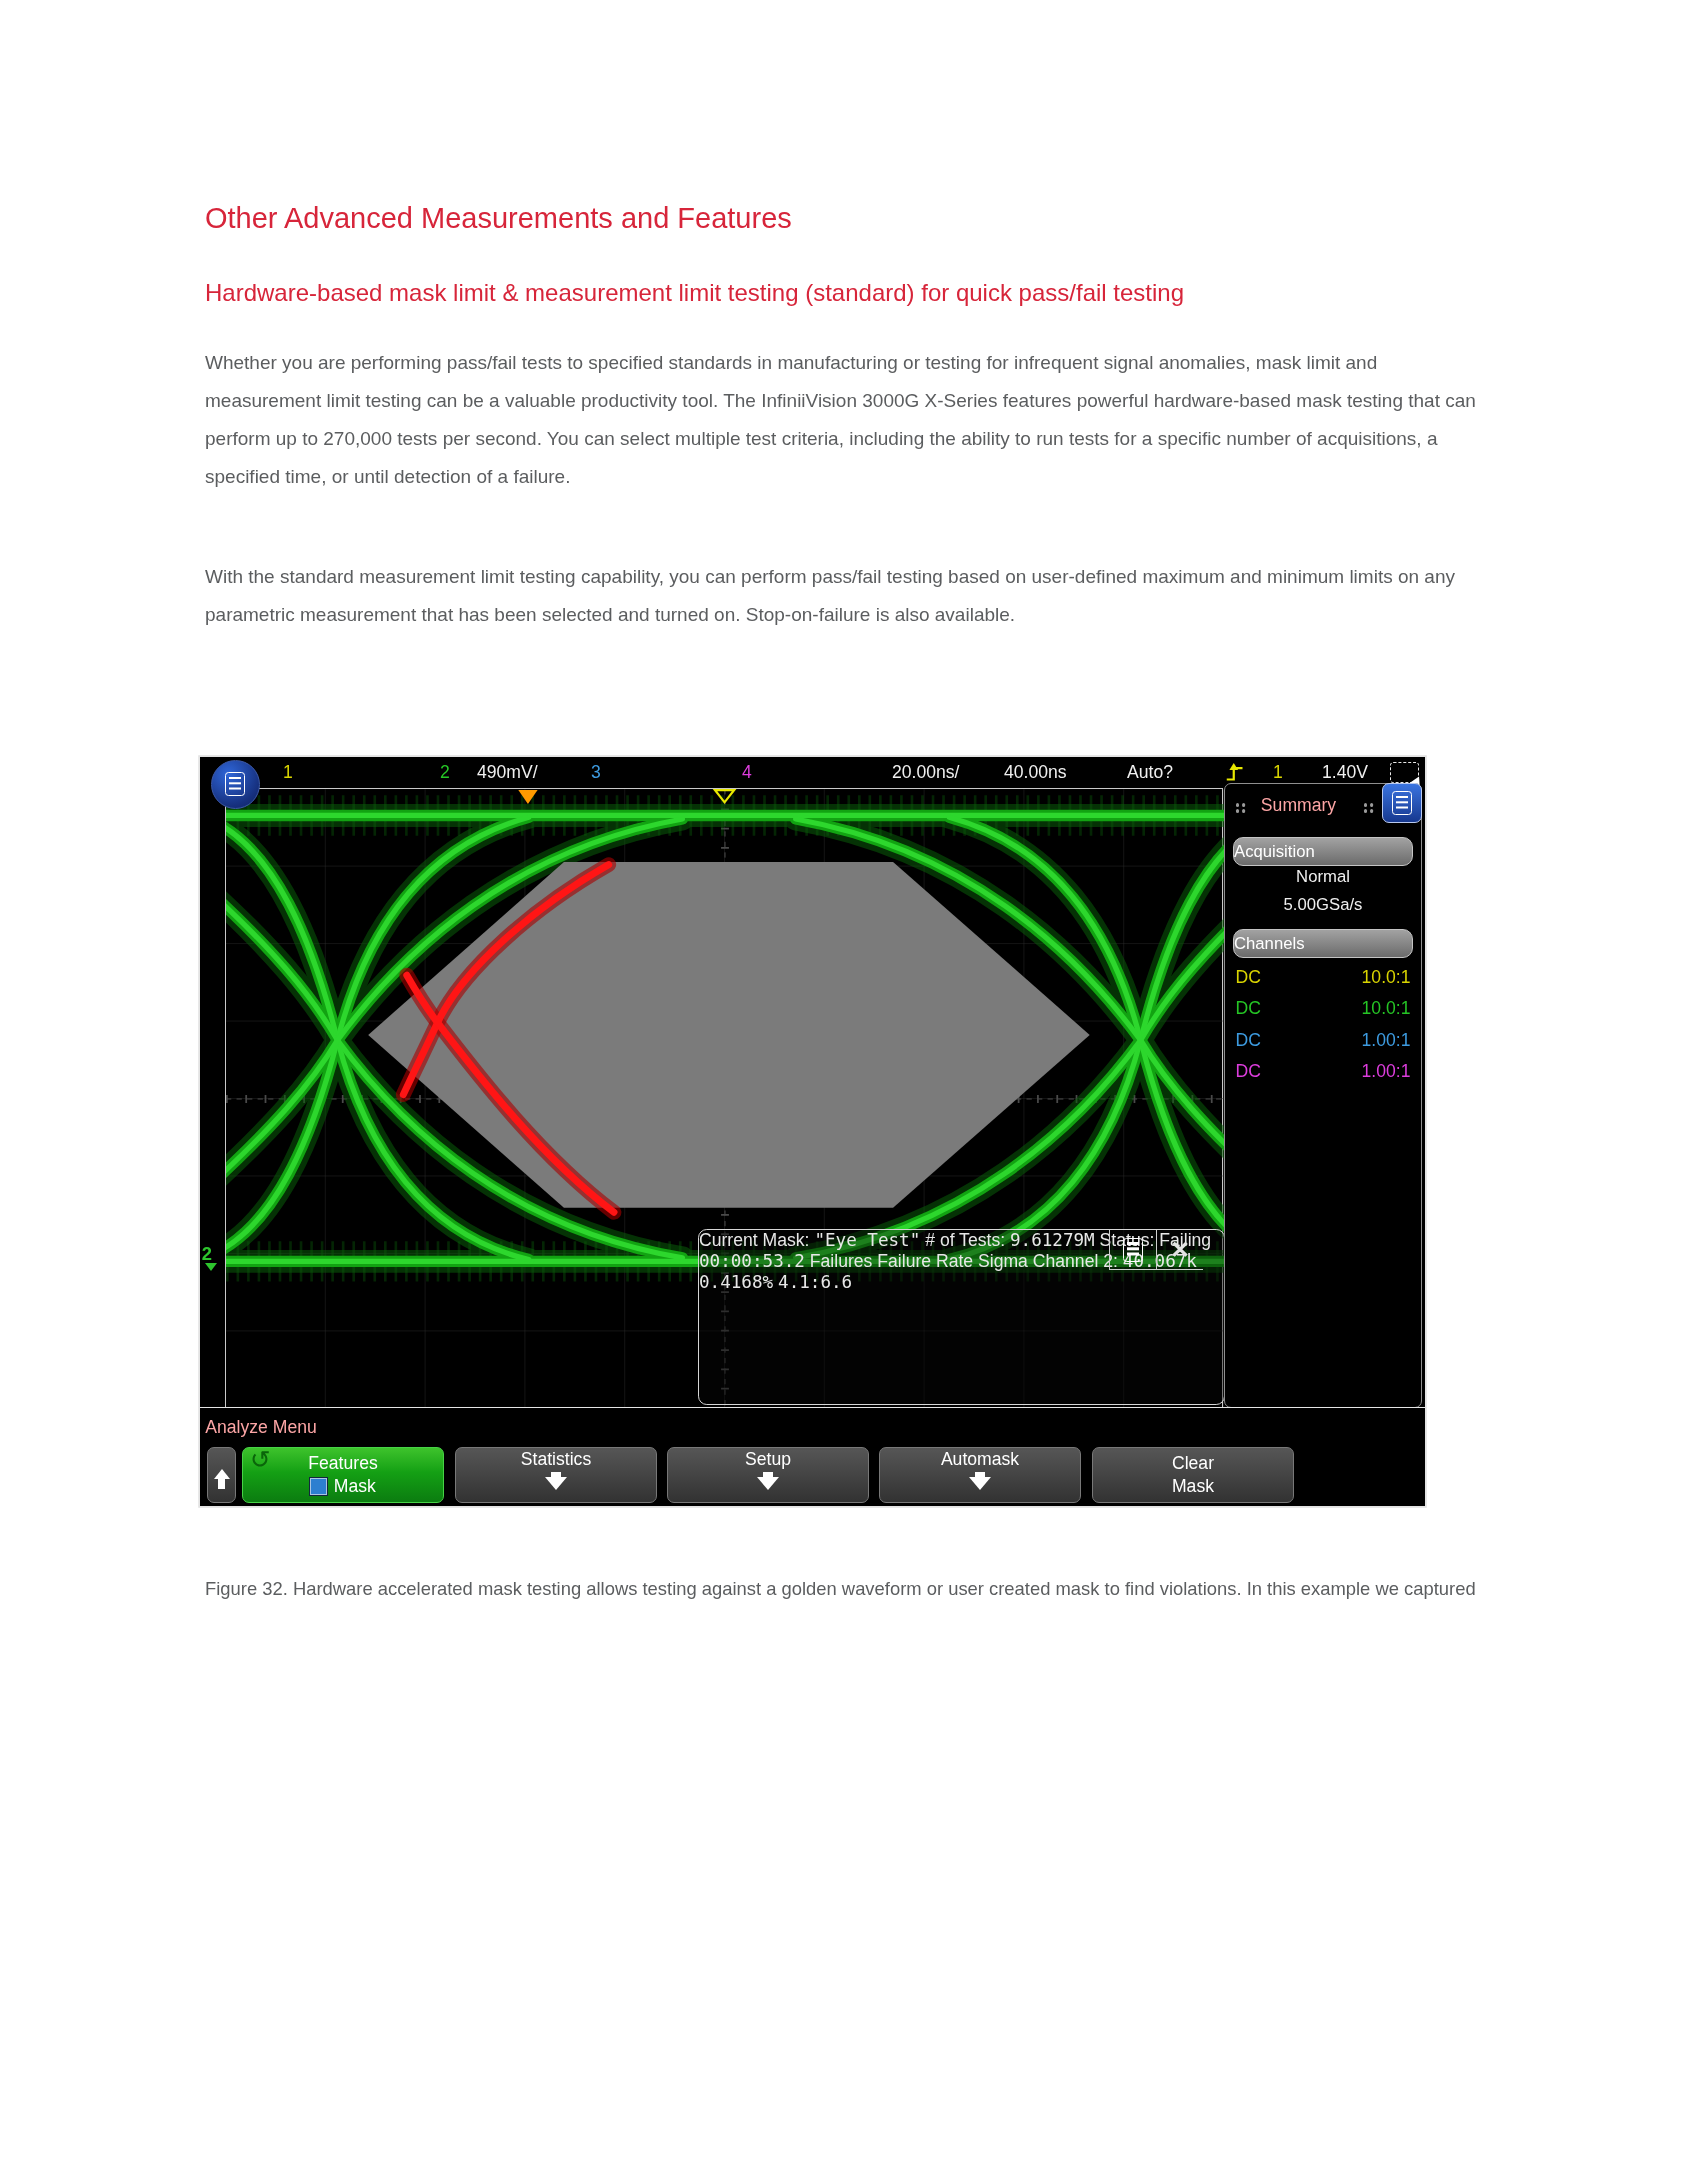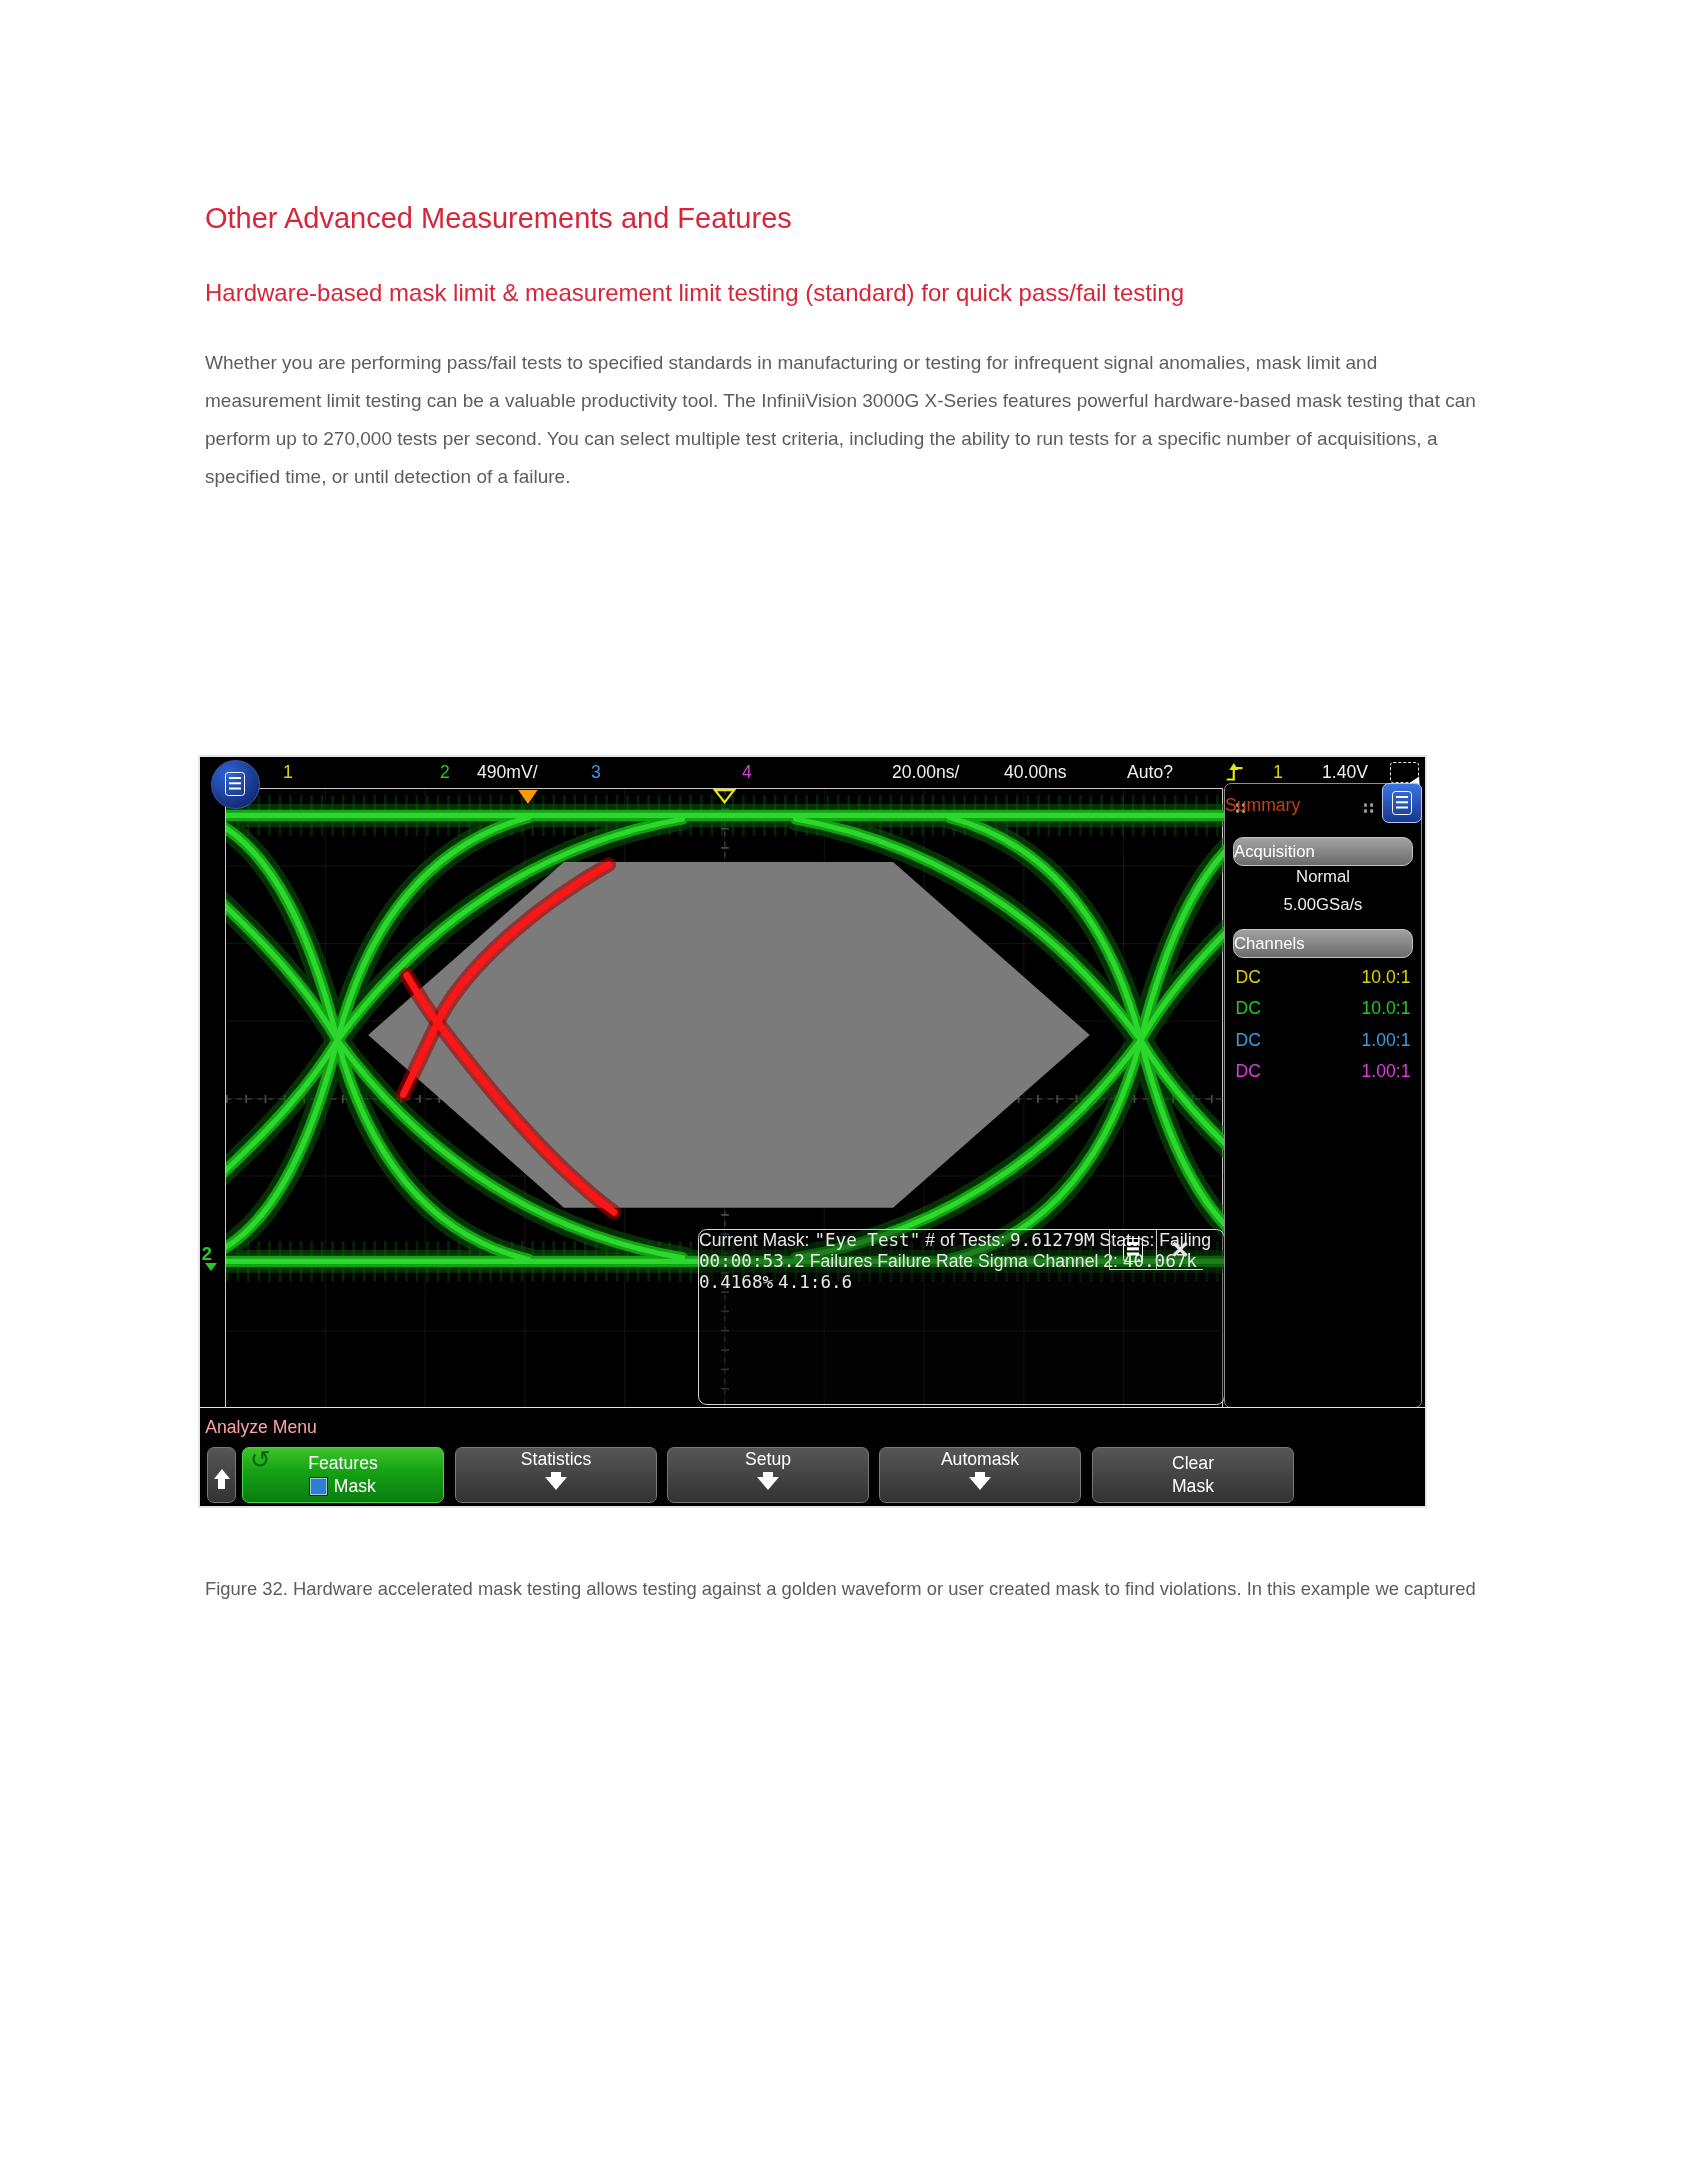--- a/index.html
+++ b/index.html
@@ -51,21 +51,21 @@
   
   .ch2-badge { position:absolute; left:1.8px; top:488px; width:23px; height:32px; color:#2dc52d;
                font-size:18.4px; font-weight:bold; line-height:17.6px; text-align:left; z-index:5; }
   .ch2-badge .gnd { display:block; width:0; height:0; margin-left:3.5px;
                     border-left:6.1px solid transparent; border-right:6.1px solid transparent;
                     border-top:8px solid #2dc52d; }
 
   
   .panel { position:absolute; left:1024px; top:26px; width:198px; height:625px;
            background:#000; border:0.9px solid #8f8f8f; border-radius:7px; z-index:6; }
-  .panel-title { position:absolute; left:0; right:49px; top:10.5px; text-align:left; font-size:17.6px; color:#c2410c; }
+  .panel-title { position:absolute; left:0; right:49px; top:10.5px; text-align:center; font-size:17.6px; color:#fca5a5; }
   .panel-btn-blue { position:absolute; right:-0.9px; top:-0.9px; width:40px; height:40px; border-radius:7px;
                     background:linear-gradient(180deg,#3a74e0,#16388f); border:1.8px solid #b9c9ef;
                     display:flex; align-items:center; justify-content:center; }
   .dots { position:absolute; top:19.3px; width:3.5px; height:3.5px; background:#9a9a9a; border-radius:50%;
           box-shadow:6.1px 0 #9a9a9a, 0 6.1px #9a9a9a, 6.1px 6.1px #9a9a9a; }
   .dots.dl { left:10.5px; } .dots.dr { right:54px; }
   .gray-btn { position:absolute; left:8px; right:8px; height:29px; border-radius:10px;
               background:linear-gradient(180deg,#a2a2a2,#6b6b6b); border:0.9px solid #c4c4c4;
               color:#fff; font-size:16.7px; text-align:left; line-height:27px; }
   .acq-btn { top:53px; } .chan-btn { top:145px; }
@@ -106,20 +106,21 @@
   .arrow-col { display:flex; flex-direction:column; align-items:center; }
 </style>
 </head>
 <body>
 
 <div class="page">
 
   <h1 class="doc-title">Other Advanced Measurements and Features</h1>
   <h2 class="doc-sub">Hardware-based mask limit &amp; measurement limit testing (standard) for quick pass/fail testing</h2>
   <p class="doc-para p1">Whether you are performing pass/fail tests to specified standards in manufacturing or testing for infrequent signal anomalies, mask limit and measurement limit testing can be a valuable productivity tool. The InfiniiVision 3000G X-Series features powerful hardware-based mask testing that can perform up to 270,000 tests per second. You can select multiple test criteria, including the ability to run tests for a specific number of acquisitions, a specified time, or until detection of a failure.</p>
+  <p class="doc-para p2">With the standard measurement limit testing capability, you can perform pass/fail testing based on user-defined maximum and minimum limits on any parametric measurement that has been selected and turned on. Stop-on-failure is also available.</p>
 
   <div class="scope">
 
     <div class="sbar">
       <span class="c-y" style="left:83px">1</span>
       <span class="c-g" style="left:240px">2</span>
       <span class="c-w" style="left:277px">490mV/</span>
       <span class="c-b" style="left:391px">3</span>
       <span class="c-m" style="left:542px">4</span>
       <span class="c-w" style="left:692px">20.00ns/</span>

